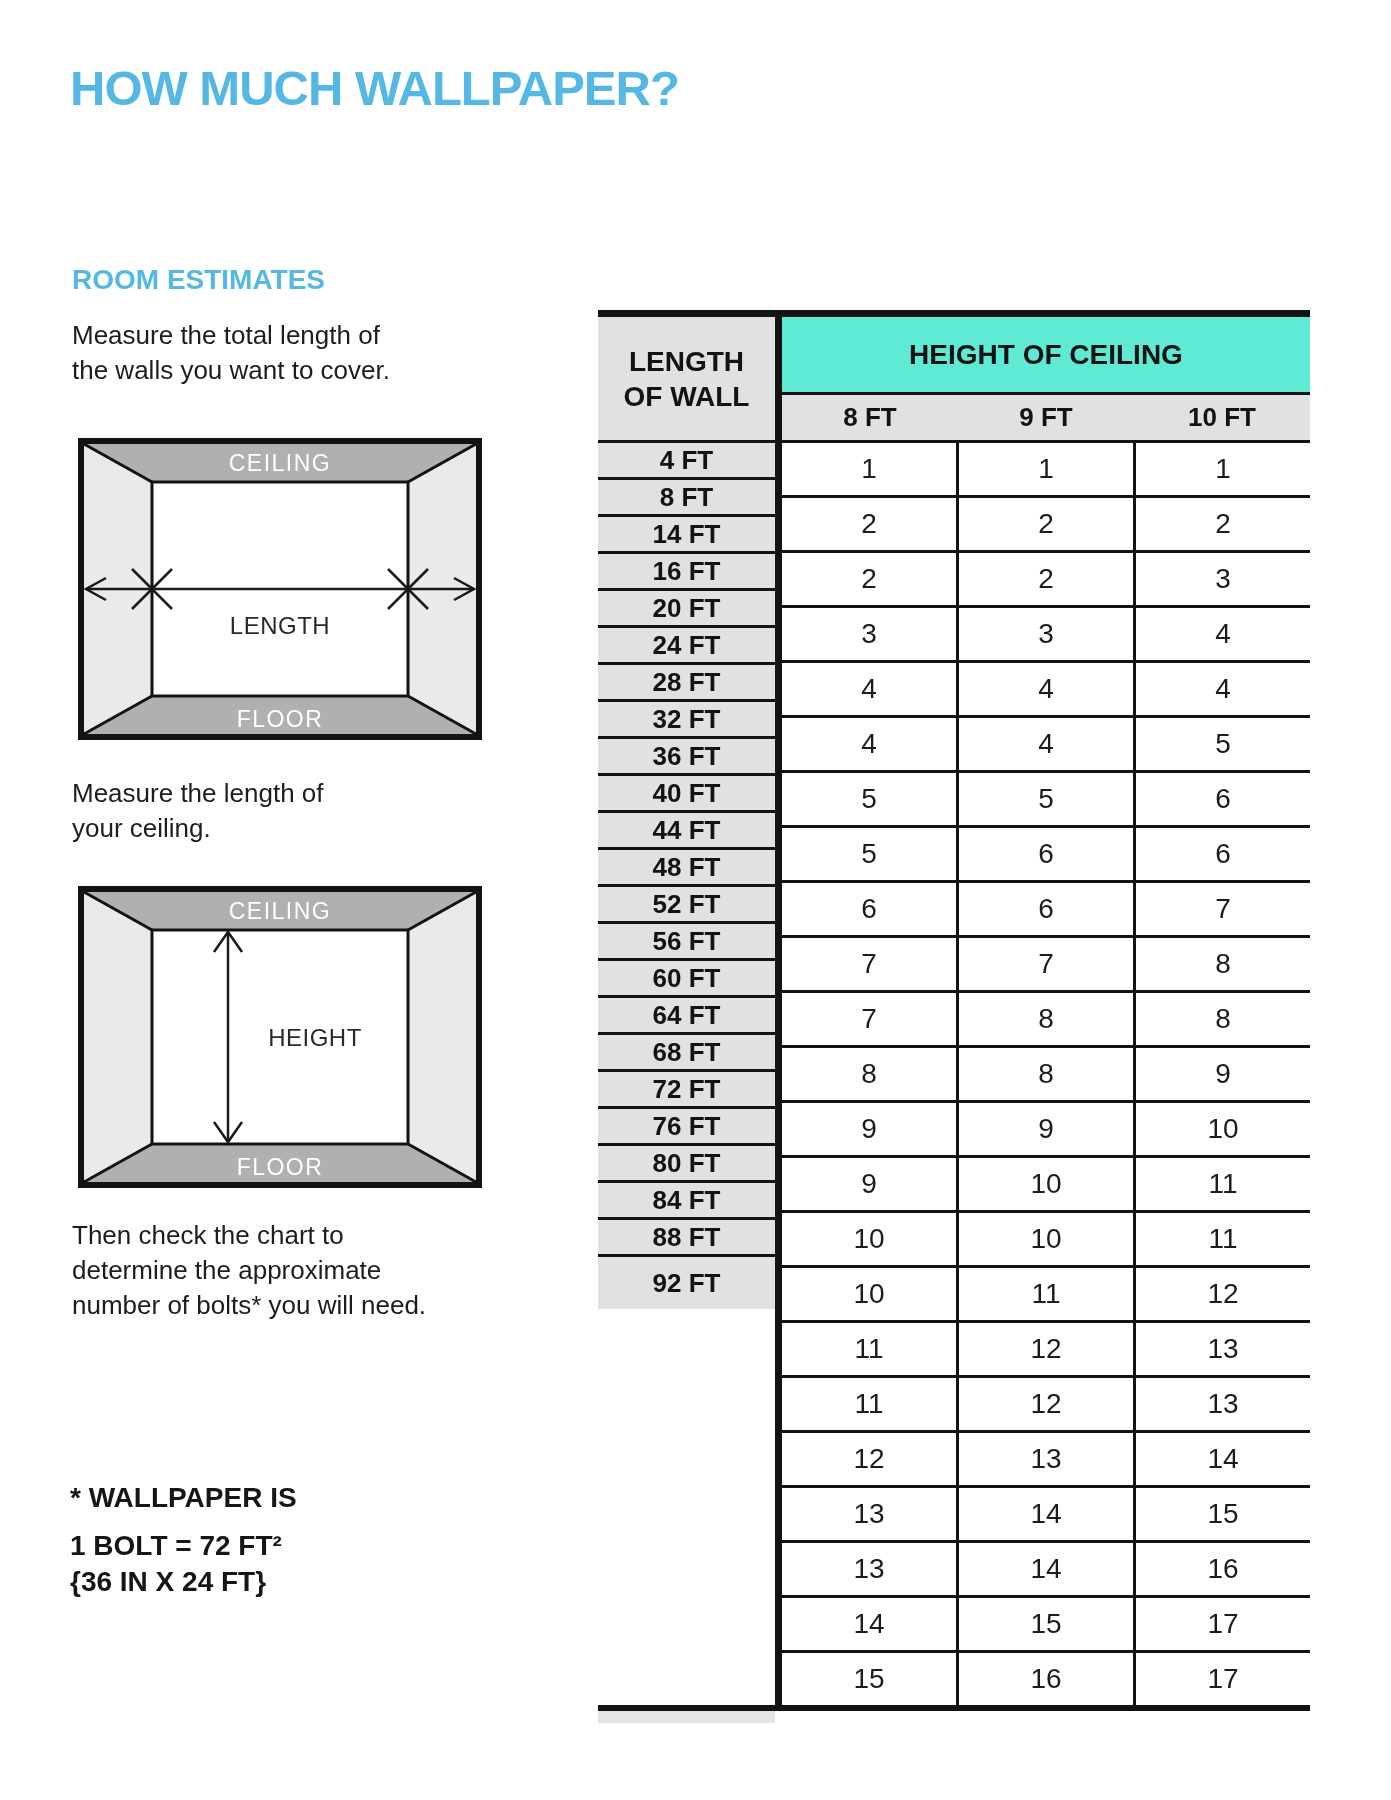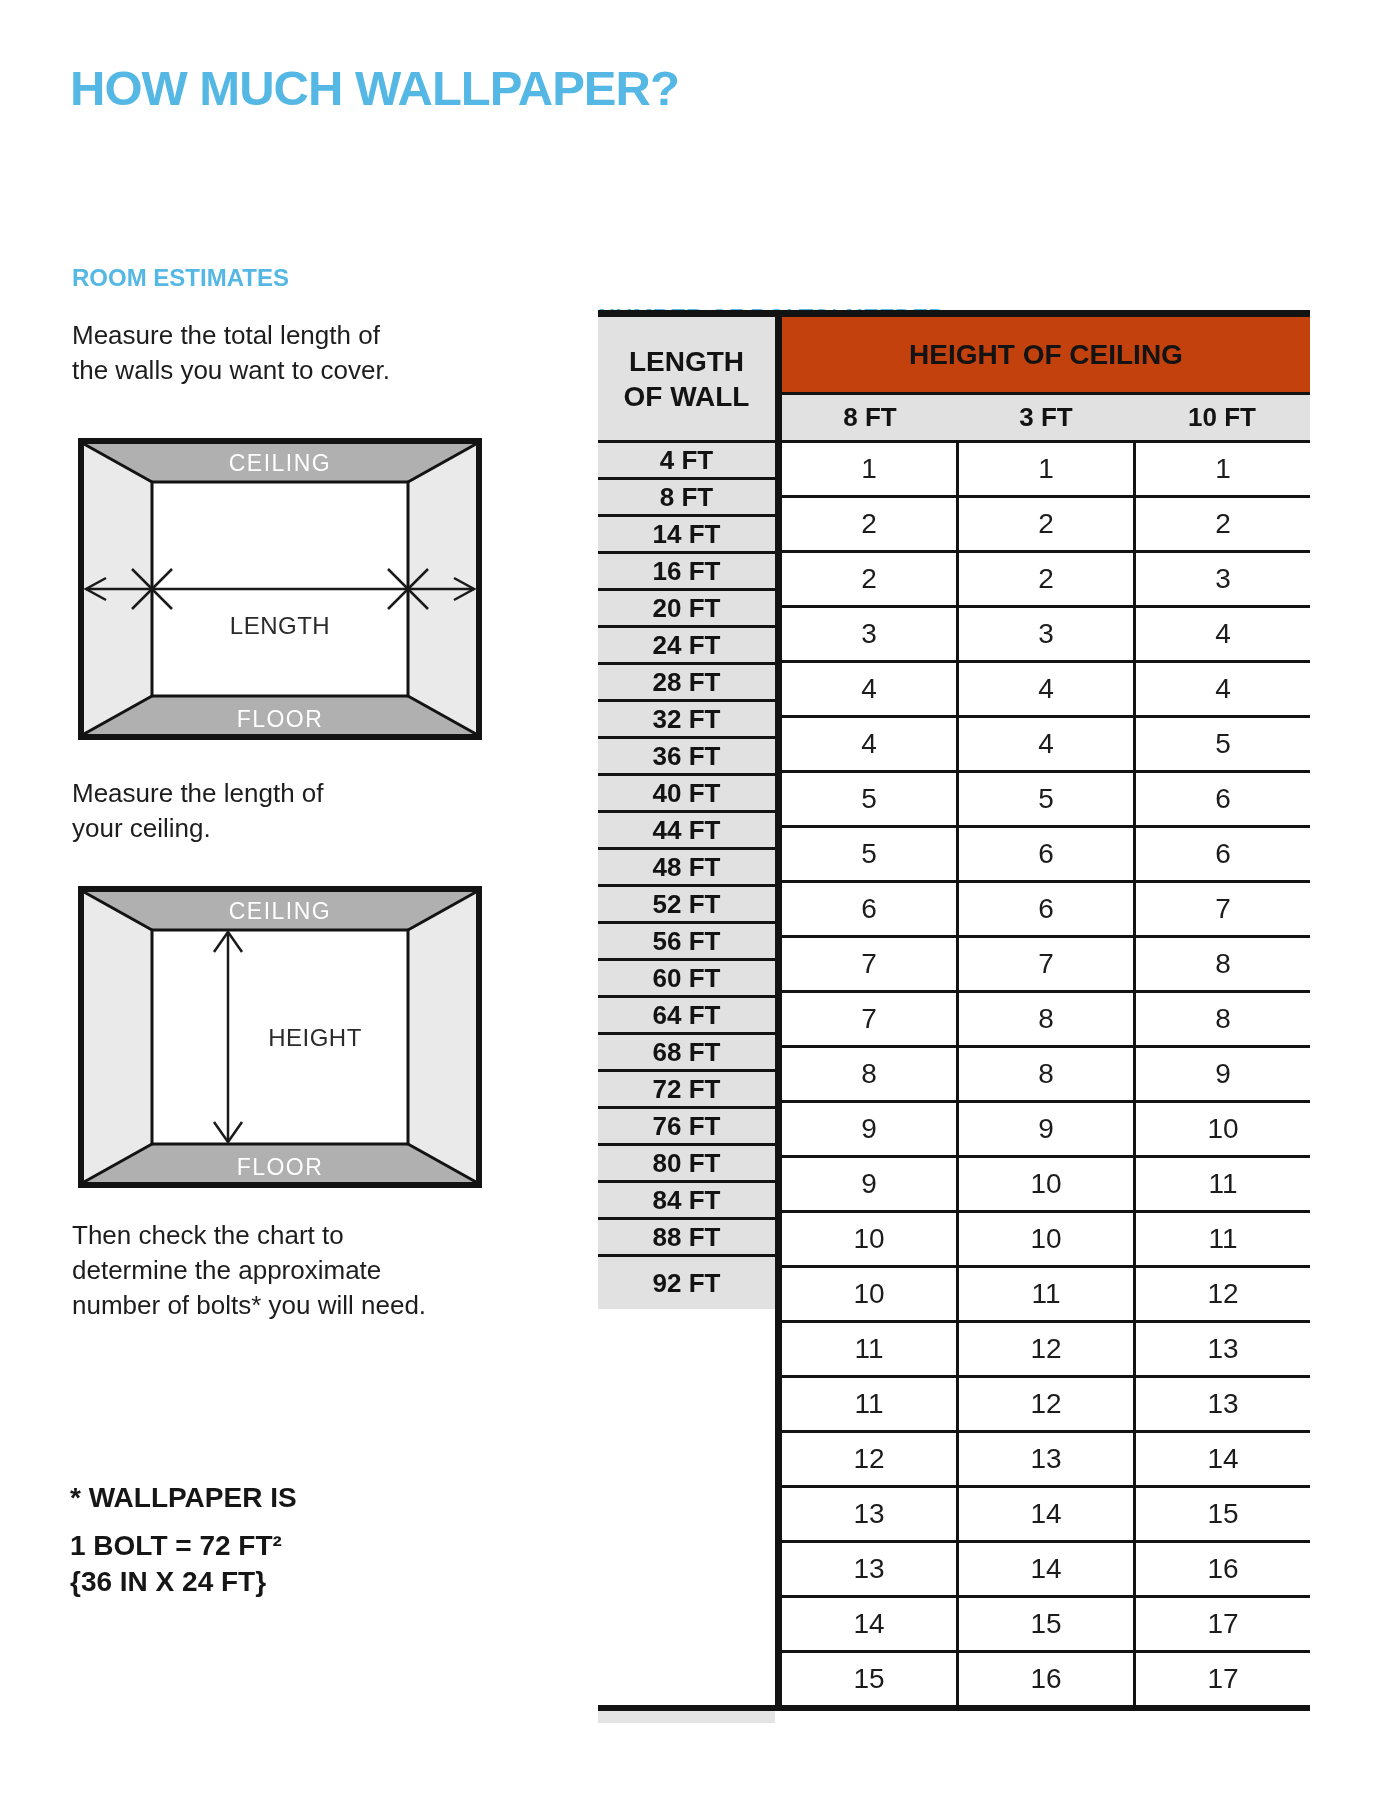--- a/index.html
+++ b/index.html
@@ -16,21 +16,21 @@
   .abs { position: absolute; }
 
   
   .main-title {
     left: 70px; top: 60px;
     font-size: 49px; font-weight: 700;
     color: #55b8e4; letter-spacing: -1px;
     white-space: nowrap;
   }
   .section-heading {
-    font-size: 24px; font-weight: 700;
+    font-size: 28px; font-weight: 700;
     color: #55b8e4; letter-spacing: 0px;
     white-space: nowrap;
   }
   #room-heading { left: 72px; top: 264px; }
   #table-heading { left: 598px; top: 264px; width: 712px; text-align: left; margin-top: 40px; }
 
   
   .para { font-size: 26px; line-height: 35px; color: #1d1d1d; }
   #p1 { left: 72px; top: 318px; }
   #p2 { left: 72px; top: 776px; }
@@ -61,21 +61,21 @@
   .t-label {
     height: 37px; background: #e1e1e1;
     border-bottom: 3px solid #131313;
     display: flex; align-items: center; justify-content: center;
     font-weight: 700; font-size: 26px; color: #131313;
   }
   .t-label:last-child { height: 52px; border-bottom: none; }
   .t-sep { width: 7px; background: #131313; }
   .t-right { flex: 1; display: flex; flex-direction: column; }
   .t-hoc {
-    height: 78px; background: #c2410c;
+    height: 78px; background: #5eead4;
     border-bottom: 3px solid #131313;
     display: flex; align-items: center; justify-content: center;
     font-weight: 700; font-size: 28px; color: #131313;
   }
   .t-sub { height: 48px; background: #e1e1e1; border-bottom: 3px solid #131313; display: flex; }
   .t-sub > div {
     flex: 1; display: flex; align-items: center; justify-content: center;
     font-weight: 700; font-size: 26px; color: #131313;
   }
   .t-row { display: flex; height: 55px; border-bottom: 3px solid #131313; }
@@ -204,21 +204,21 @@
           <div class="t-label">80 FT</div>
           <div class="t-label">84 FT</div>
           <div class="t-label">88 FT</div>
           <div class="t-label">92 FT</div>
         </div>
       <div class="t-sep"></div>
       <div class="t-right">
         <div class="t-hoc">HEIGHT OF CEILING</div>
         <div class="t-sub">
           <div>8 FT</div>
-          <div>3 FT</div>
+          <div>9 FT</div>
           <div>10 FT</div>
         </div>
         <div id="data-rows">
             <div class="t-row">
               <div class="t-cell">1</div>
               <div class="t-cell">1</div>
               <div class="t-cell">1</div>
             </div>
             <div class="t-row">
               <div class="t-cell">2</div>

